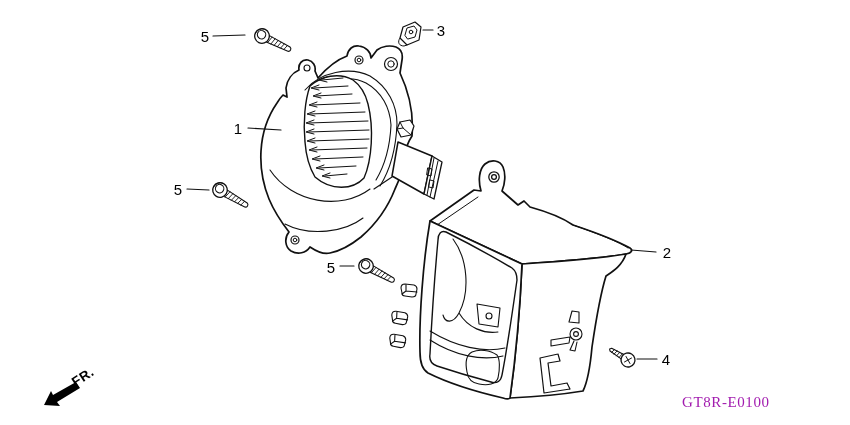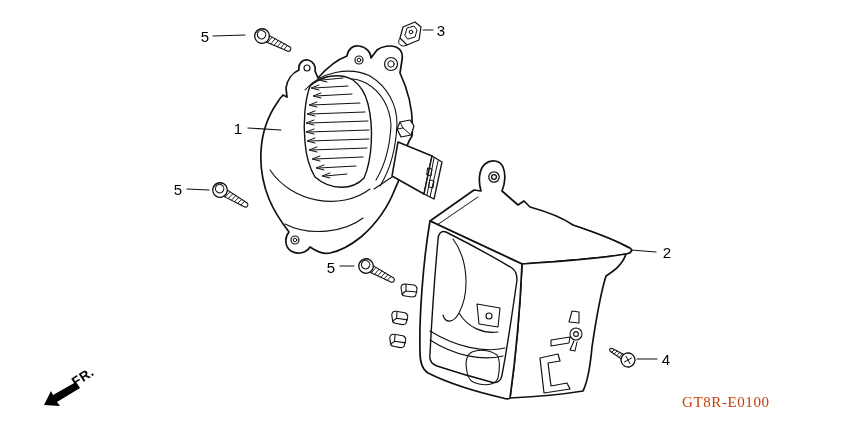--- a/index.html
+++ b/index.html
@@ -4,21 +4,21 @@
 <style>
   html,body{margin:0;padding:0;background:#fff;}
   #stage{position:relative;width:850px;height:425px;background:var(--bg,#fff);overflow:hidden;
          font-family:"Liberation Sans",sans-serif;}
   #art{position:absolute;left:0;top:0;}
   .callout{position:absolute;transform:translate(-50%,-50%);
            font:15px/1 "Liberation Sans",sans-serif;color:#000;letter-spacing:0;}
   .fr-label{position:absolute;left:83px;top:377px;transform:translate(-50%,-50%) rotate(-33deg);
             font:700 13.5px/1 "Liberation Sans",sans-serif;color:#000;letter-spacing:.5px;}
   .diagram-code{position:absolute;left:682px;top:395px;
-                font:15px/1 "Liberation Serif",serif;color:#c2410c;letter-spacing:.6px;}
+                font:15px/1 "Liberation Serif",serif;color:#a21caf;letter-spacing:.6px;}
   svg *{vector-effect:non-scaling-stroke;}
 </style>
 </head>
 <body>
 
 <div id="stage" style="--bg: #ffffff;">
 
 <svg id="art" width="850" height="425" viewBox="0 0 850 425" fill="none" stroke="#111111" stroke-width="1.3" stroke-linecap="round" stroke-linejoin="round">
 
   <g>

